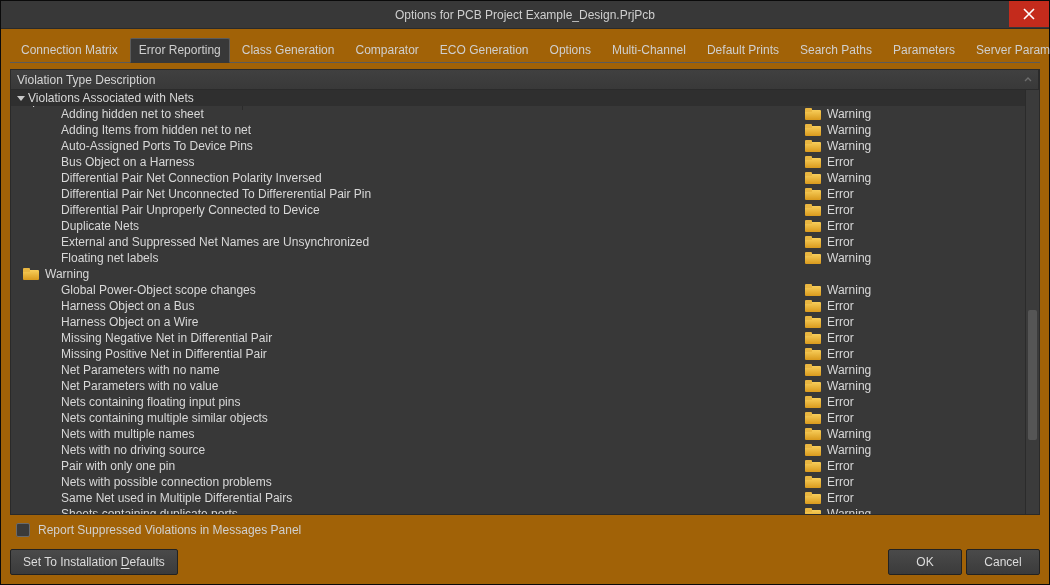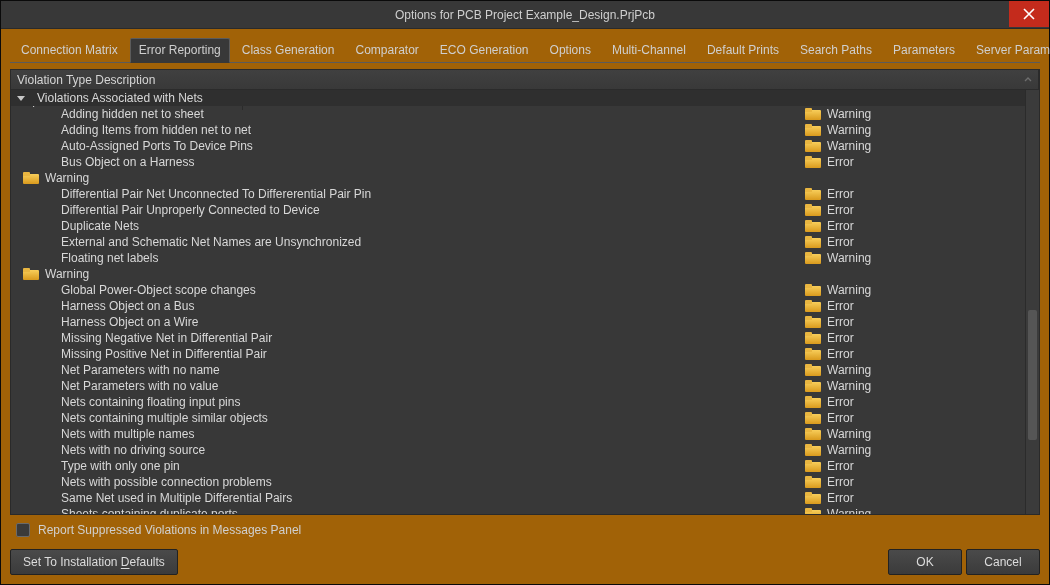--- a/index.html
+++ b/index.html
@@ -127,21 +127,21 @@
   .thumb {
     position: absolute;
     left: 2px; right: 2px;
     top: 220px; height: 130px;
     background: #555;
     border-radius: 2px;
   }
   .grp {
     display: flex;
     align-items: center;
-    gap: 12px;
+    gap: 3px;
     height: 16px;
     padding-left: 6px;
     background: #2f2f2f;
     color: #d8d8d8;
   }
   .tri {
     width: 0; height: 0;
     border-left: 4px solid transparent;
     border-right: 4px solid transparent;
     border-top: 5px solid #c8c8c8;
@@ -300,20 +300,21 @@
               </div>
             </div>
             <div class="row">
               <div class="d">Bus Object on a Harness</div>
               <div class="m">
                 <span class="folder"></span>
                 <span>Error</span>
               </div>
             </div>
             <div class="row">
+              <div class="d">Differential Pair Net Connection Polarity Inversed</div>
               <div class="m">
                 <span class="folder"></span>
                 <span>Warning</span>
               </div>
             </div>
             <div class="row">
               <div class="d">Differential Pair Net Unconnected To Differerential Pair Pin</div>
               <div class="m">
                 <span class="folder"></span>
                 <span>Error</span>
@@ -327,21 +328,21 @@
               </div>
             </div>
             <div class="row">
               <div class="d">Duplicate Nets</div>
               <div class="m">
                 <span class="folder"></span>
                 <span>Error</span>
               </div>
             </div>
             <div class="row">
-              <div class="d">External and Schematic Net Names are Unsynchronized</div>
+              <div class="d">External and Suppressed Net Names are Unsynchronized</div>
               <div class="m">
                 <span class="folder"></span>
                 <span>Error</span>
               </div>
             </div>
             <div class="row">
               <div class="d">Floating net labels</div>
               <div class="m">
                 <span class="folder"></span>
                 <span>Warning</span>
@@ -424,21 +425,21 @@
               </div>
             </div>
             <div class="row">
               <div class="d">Nets with no driving source</div>
               <div class="m">
                 <span class="folder"></span>
                 <span>Warning</span>
               </div>
             </div>
             <div class="row">
-              <div class="d">Type with only one pin</div>
+              <div class="d">Pair with only one pin</div>
               <div class="m">
                 <span class="folder"></span>
                 <span>Error</span>
               </div>
             </div>
             <div class="row">
               <div class="d">Nets with possible connection problems</div>
               <div class="m">
                 <span class="folder"></span>
                 <span>Error</span>

